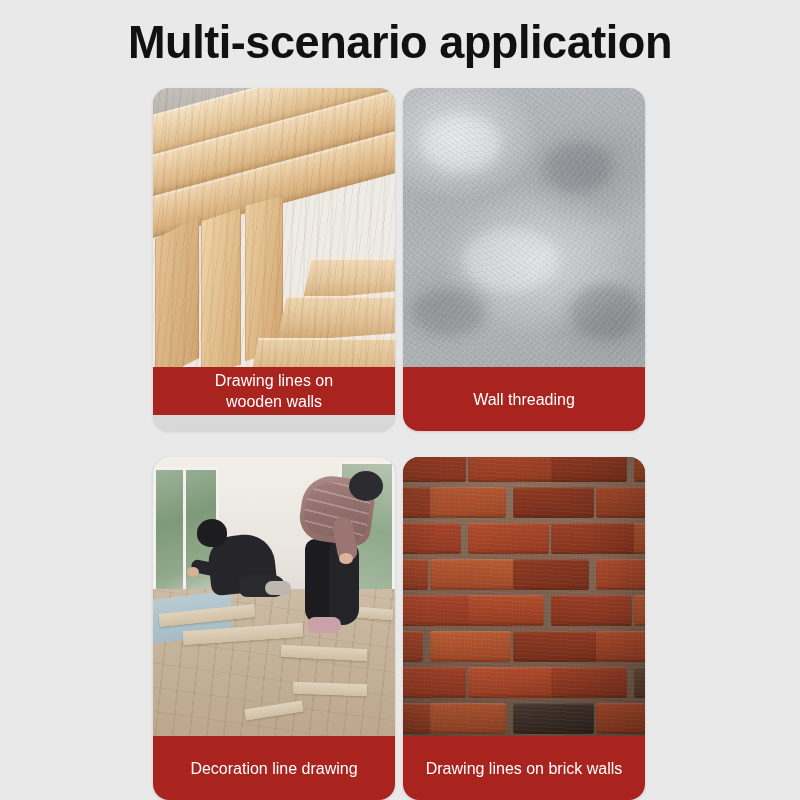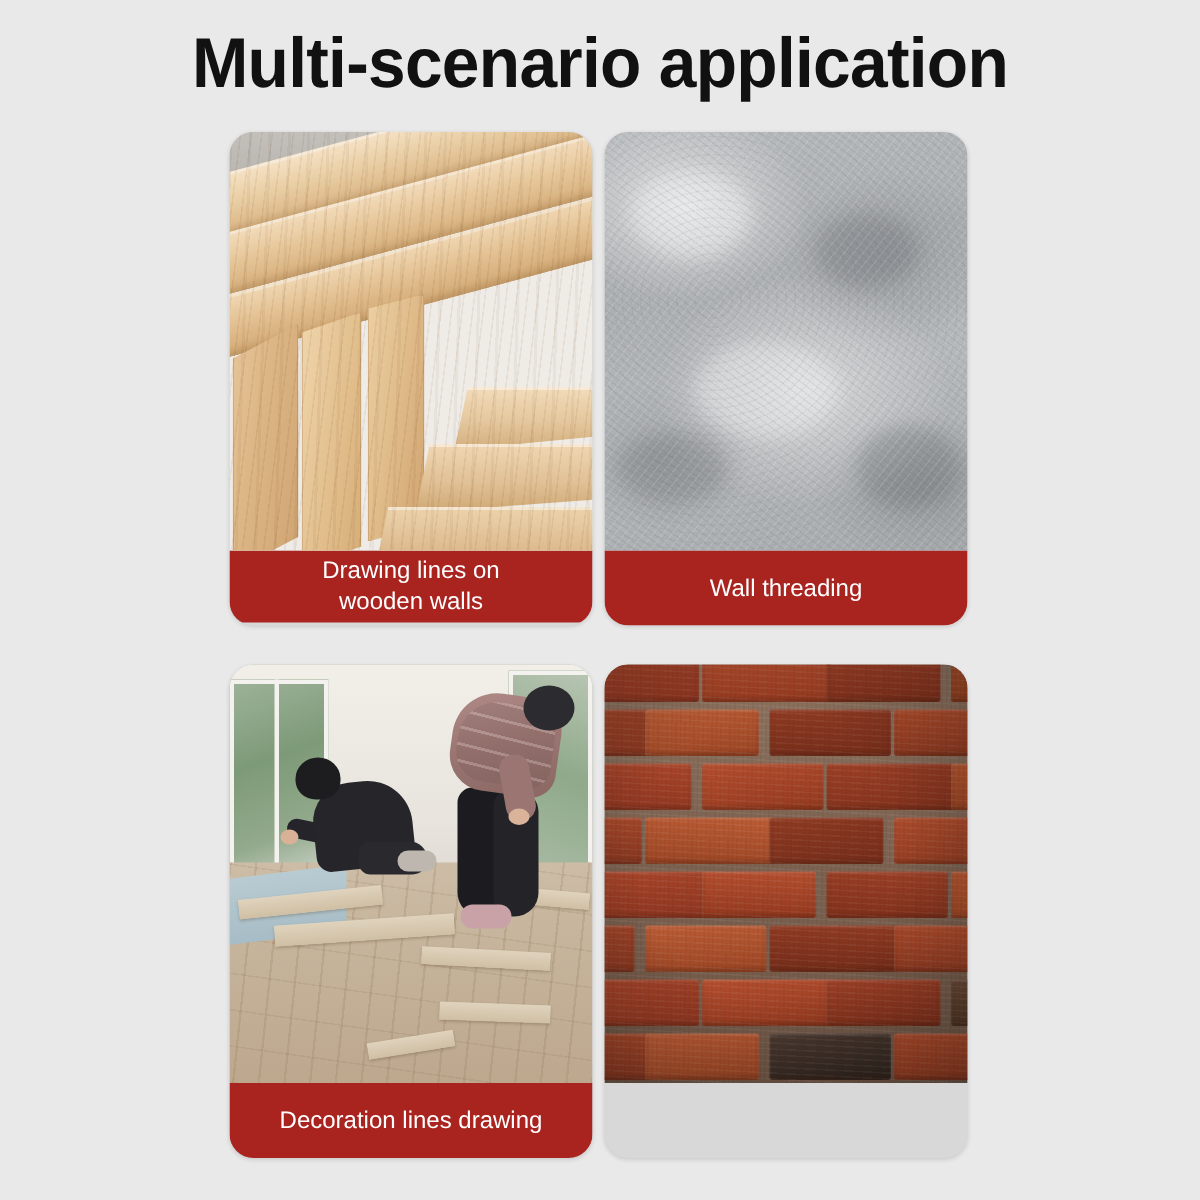--- a/index.html
+++ b/index.html
@@ -70,21 +70,21 @@
     color: #ffffff;
     font-size: 16px;
     line-height: 21px;
     text-align: center;
     display: flex;
     align-items: center;
     justify-content: center;
     box-sizing: border-box;
   }
   .caption.two-line { height: 48px; padding: 0 10px; }
-  .caption.one-line { height: 50px; padding: 0 10px; }
+  .caption.one-line { height: 64px; padding: 0 10px; }
   .caption span { display: block; }
 
   
   .wood {
     background:
       linear-gradient(180deg, #c9c6c2 0%, #bdbab6 13%, #e8e5e1 13.5%, #efece8 22%, #efece8 100%);
   }
   .wood .plank {
     position: absolute;
     background: #e2bd8c;
@@ -414,21 +414,21 @@
 
           <div class="fs-person fs-p2-legs"></div>
           <div class="fs-person fs-p2-leg2"></div>
           <div class="fs-person fs-p2-coat"></div>
           <div class="fs-person fs-p2-hood"></div>
           <div class="fs-person fs-p2-arm"></div>
           <div class="fs-person fs-p2-hand"></div>
           <div class="fs-person fs-p2-shoe"></div>
         </div>
         <div class="caption one-line">
-          <span>Decoration lines drawing</span>
+          <span>Decoration line drawing</span>
         </div>
       </div>
 
       <div class="card">
         <div class="photo brick">
           <div class="mortar"></div>
           <div id="brick-layer">
               <div class="b" style="left: -18px; top: -6px; width: 81px; height: 31px; background: linear-gradient(172deg, rgb(168, 69, 42) 0%, rgb(141, 53, 32) 100%);"></div>
               <div class="b" style="left: 65px; top: -6px; width: 86px; height: 31px; background: linear-gradient(176deg, rgb(180, 78, 47) 0%, rgb(147, 57, 31) 100%);"></div>
               <div class="b" style="left: 148px; top: -6px; width: 76px; height: 31px; background: linear-gradient(rgb(156, 63, 38) 0%, rgb(127, 48, 27) 100%);"></div>
@@ -458,17 +458,20 @@
               <div class="b" style="left: 148px; top: 210px; width: 76px; height: 31px; background: linear-gradient(176deg, rgb(156, 63, 38) 0%, rgb(127, 48, 27) 100%);"></div>
               <div class="b" style="left: 231px; top: 210px; width: 81px; height: 31px; background: linear-gradient(170deg, rgb(106, 74, 54), rgb(70, 48, 31));"></div>
               <div class="b" style="left: -56px; top: 246px; width: 86px; height: 31px; background: linear-gradient(184deg, rgb(164, 71, 41) 0%, rgb(134, 54, 32) 100%);"></div>
               <div class="b" style="left: 27px; top: 246px; width: 76px; height: 31px; background: linear-gradient(168deg, rgb(187, 92, 53) 0%, rgb(154, 69, 36) 100%);"></div>
               <div class="b" style="left: 110px; top: 246px; width: 81px; height: 31px; background: linear-gradient(170deg, rgb(75, 58, 49), rgb(46, 36, 30));"></div>
               <div class="b" style="left: 193px; top: 246px; width: 86px; height: 31px; background: linear-gradient(176deg, rgb(174, 76, 44) 0%, rgb(142, 58, 33) 100%);"></div>
             </div>
           <div class="tex"></div>
           <div class="vig"></div>
         </div>
+        <div class="caption one-line">
+          <span>Drawing lines on brick walls</span>
+        </div>
       </div>
     </div>
 
   </div>
 </div>
 
 </body></html>

